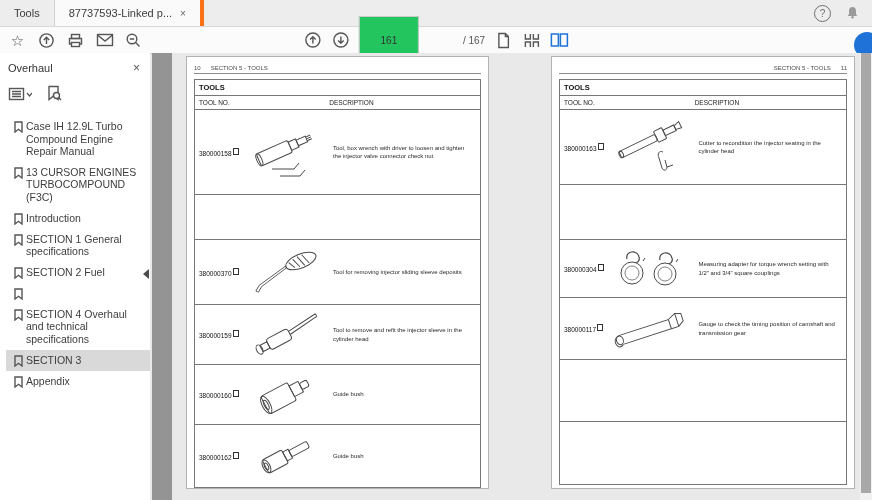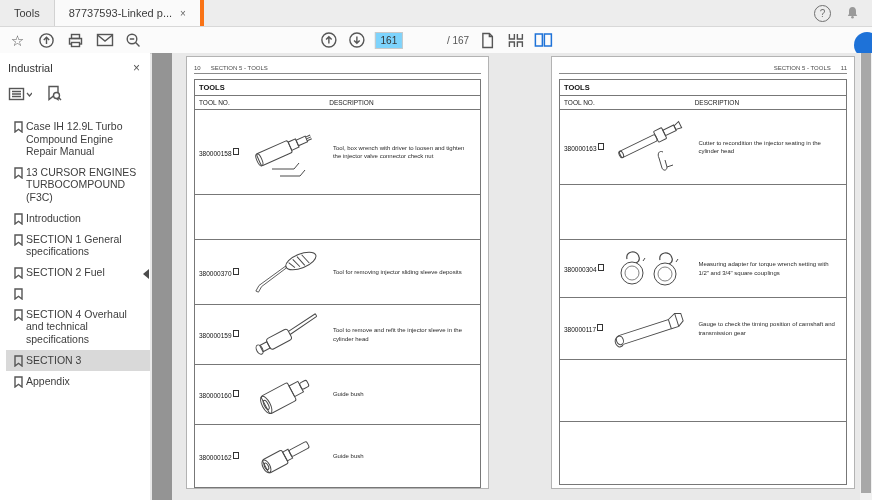--- a/index.html
+++ b/index.html
@@ -14,22 +14,22 @@
   .tabbar-right{margin-left:auto;display:flex;align-items:center;gap:14px;padding-right:12px;}
   .help-circle{width:15px;height:15px;border:1.2px solid #707070;border-radius:50%;
     display:flex;align-items:center;justify-content:center;font-size:10px;color:#707070;}
   
   .toolbar{position:absolute;left:0;top:27px;width:872px;height:26px;background:#fbfbfb;
     border-bottom:1px solid #cfcfcf;display:flex;align-items:center;}
   .tb-left{display:flex;align-items:center;gap:10px;padding-left:8px;}
   .tb-center{position:absolute;left:50%;transform:translateX(-50%);display:flex;align-items:center;gap:9px;}
   .tbicon{width:19px;height:19px;display:flex;align-items:center;justify-content:center;color:#555;}
   .star{font-size:15px;color:#555;line-height:1;}
-  .page-num-box{width:26px;height:15px;border:1px solid #c9c9c9;background:#7dd3fc;font-size:10px;
-    text-align:center;color:#333;padding:0;font-family:"Liberation Sans",sans-serif;}
+  .page-num-box{width:26px;height:15px;border:1px solid #c9c9c9;background:#22c55e;font-size:10px;
+    text-align:center;color:#333;padding:16px;font-family:"Liberation Sans",sans-serif;}
   .page-total{font-size:10px;color:#555;margin-left:35px;}
   .fab{position:absolute;right:-8px;top:5px;width:26px;height:26px;border-radius:50%;background:#1e72d8;}
   
   .main{position:absolute;left:0;top:53px;width:872px;height:447px;}
   .sidebar{position:absolute;left:0;top:0;width:150px;height:447px;background:#fff;}
   .sb-head{display:flex;align-items:center;justify-content:space-between;padding:8px 10px 4px 8px;
     font-size:11px;color:#333;}
   .sb-close{font-size:12px;color:#555;}
   .sb-tools{display:flex;align-items:center;gap:14px;padding:6px 8px 10px 8px;}
   .sb-list{padding-left:6px;}
@@ -152,21 +152,21 @@
         </svg>
     </div>
   </div>
   <div class="fab"></div>
 </div>
 
 <div class="main">
 
   <div class="sidebar">
     <div class="sb-head">
-      <span>Industrial</span>
+      <span>Overhaul</span>
       <span class="sb-close">×</span>
     </div>
     <div class="sb-tools">
       <span>
         <svg class="icon-svg" width="24" height="14" viewBox="0 0 24 14">
             <rect x="1.5" y="1.5" width="14" height="11"></rect>
             <path d="M4 4.5 L13 4.5 M4 7 L13 7 M4 9.5 L13 9.5"></path>
             <path d="M19 6 L21.5 9 L24 6" stroke-width="1.2"></path>
           </svg>
       </span>

